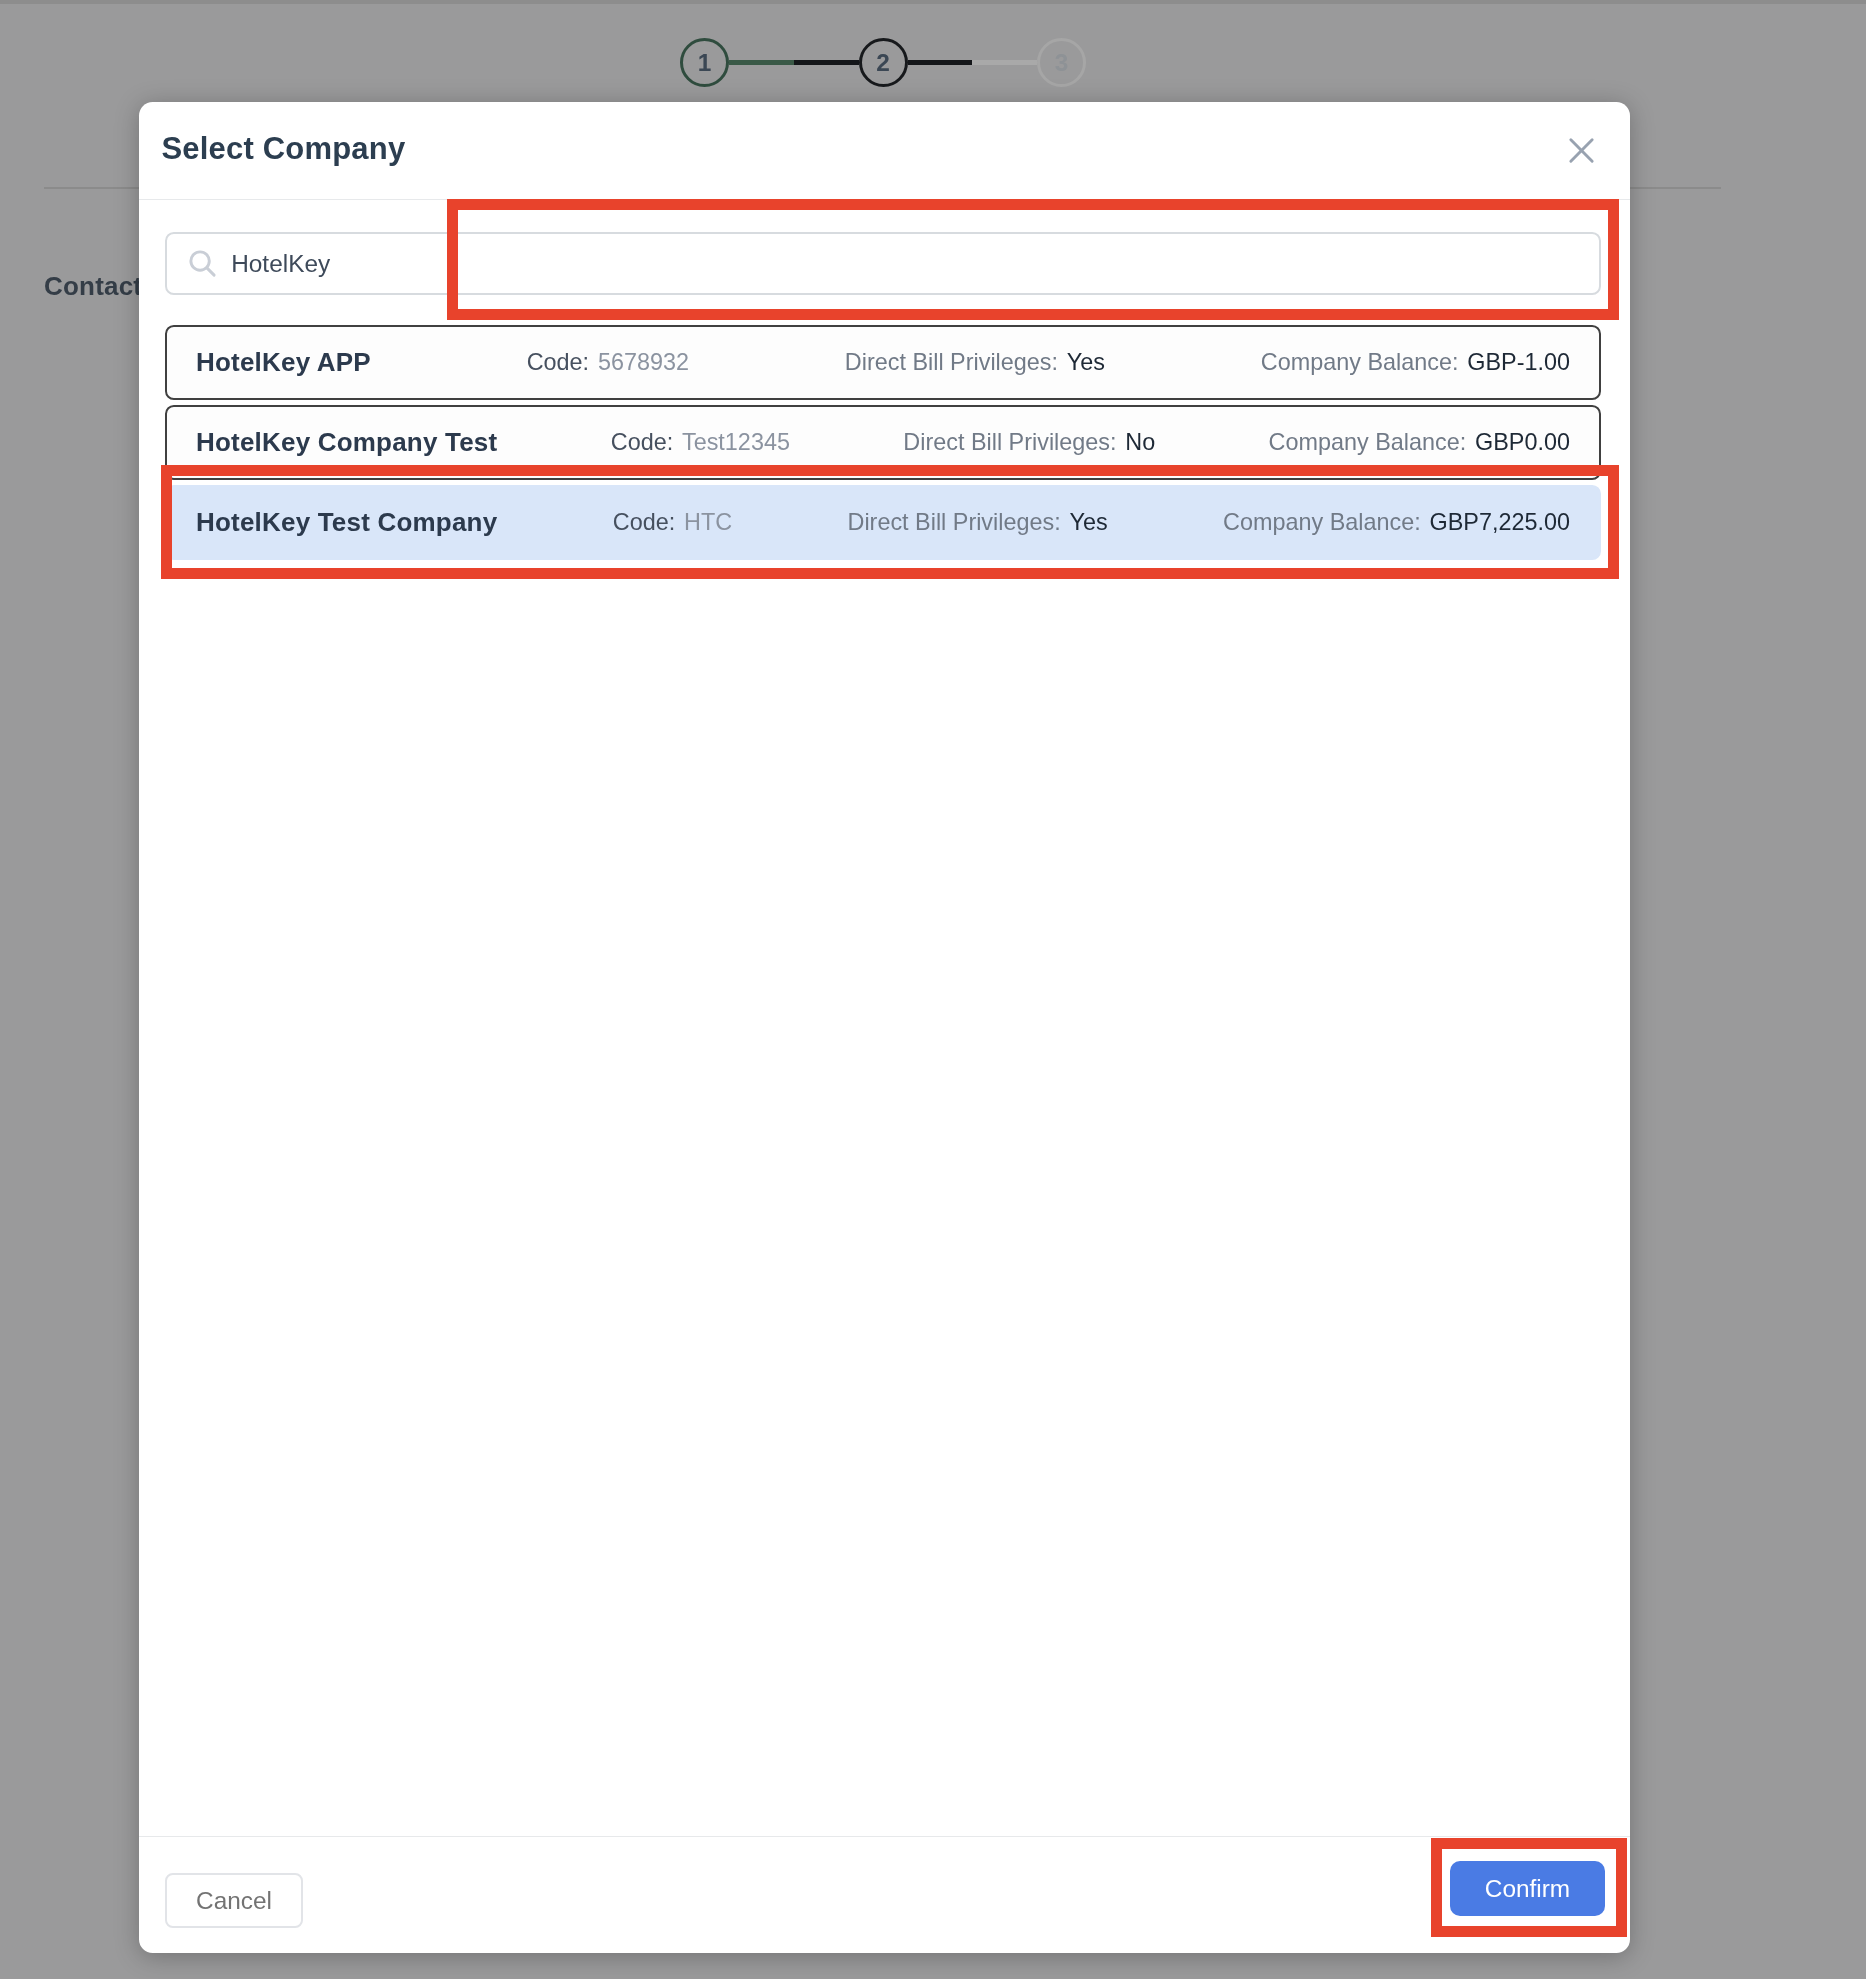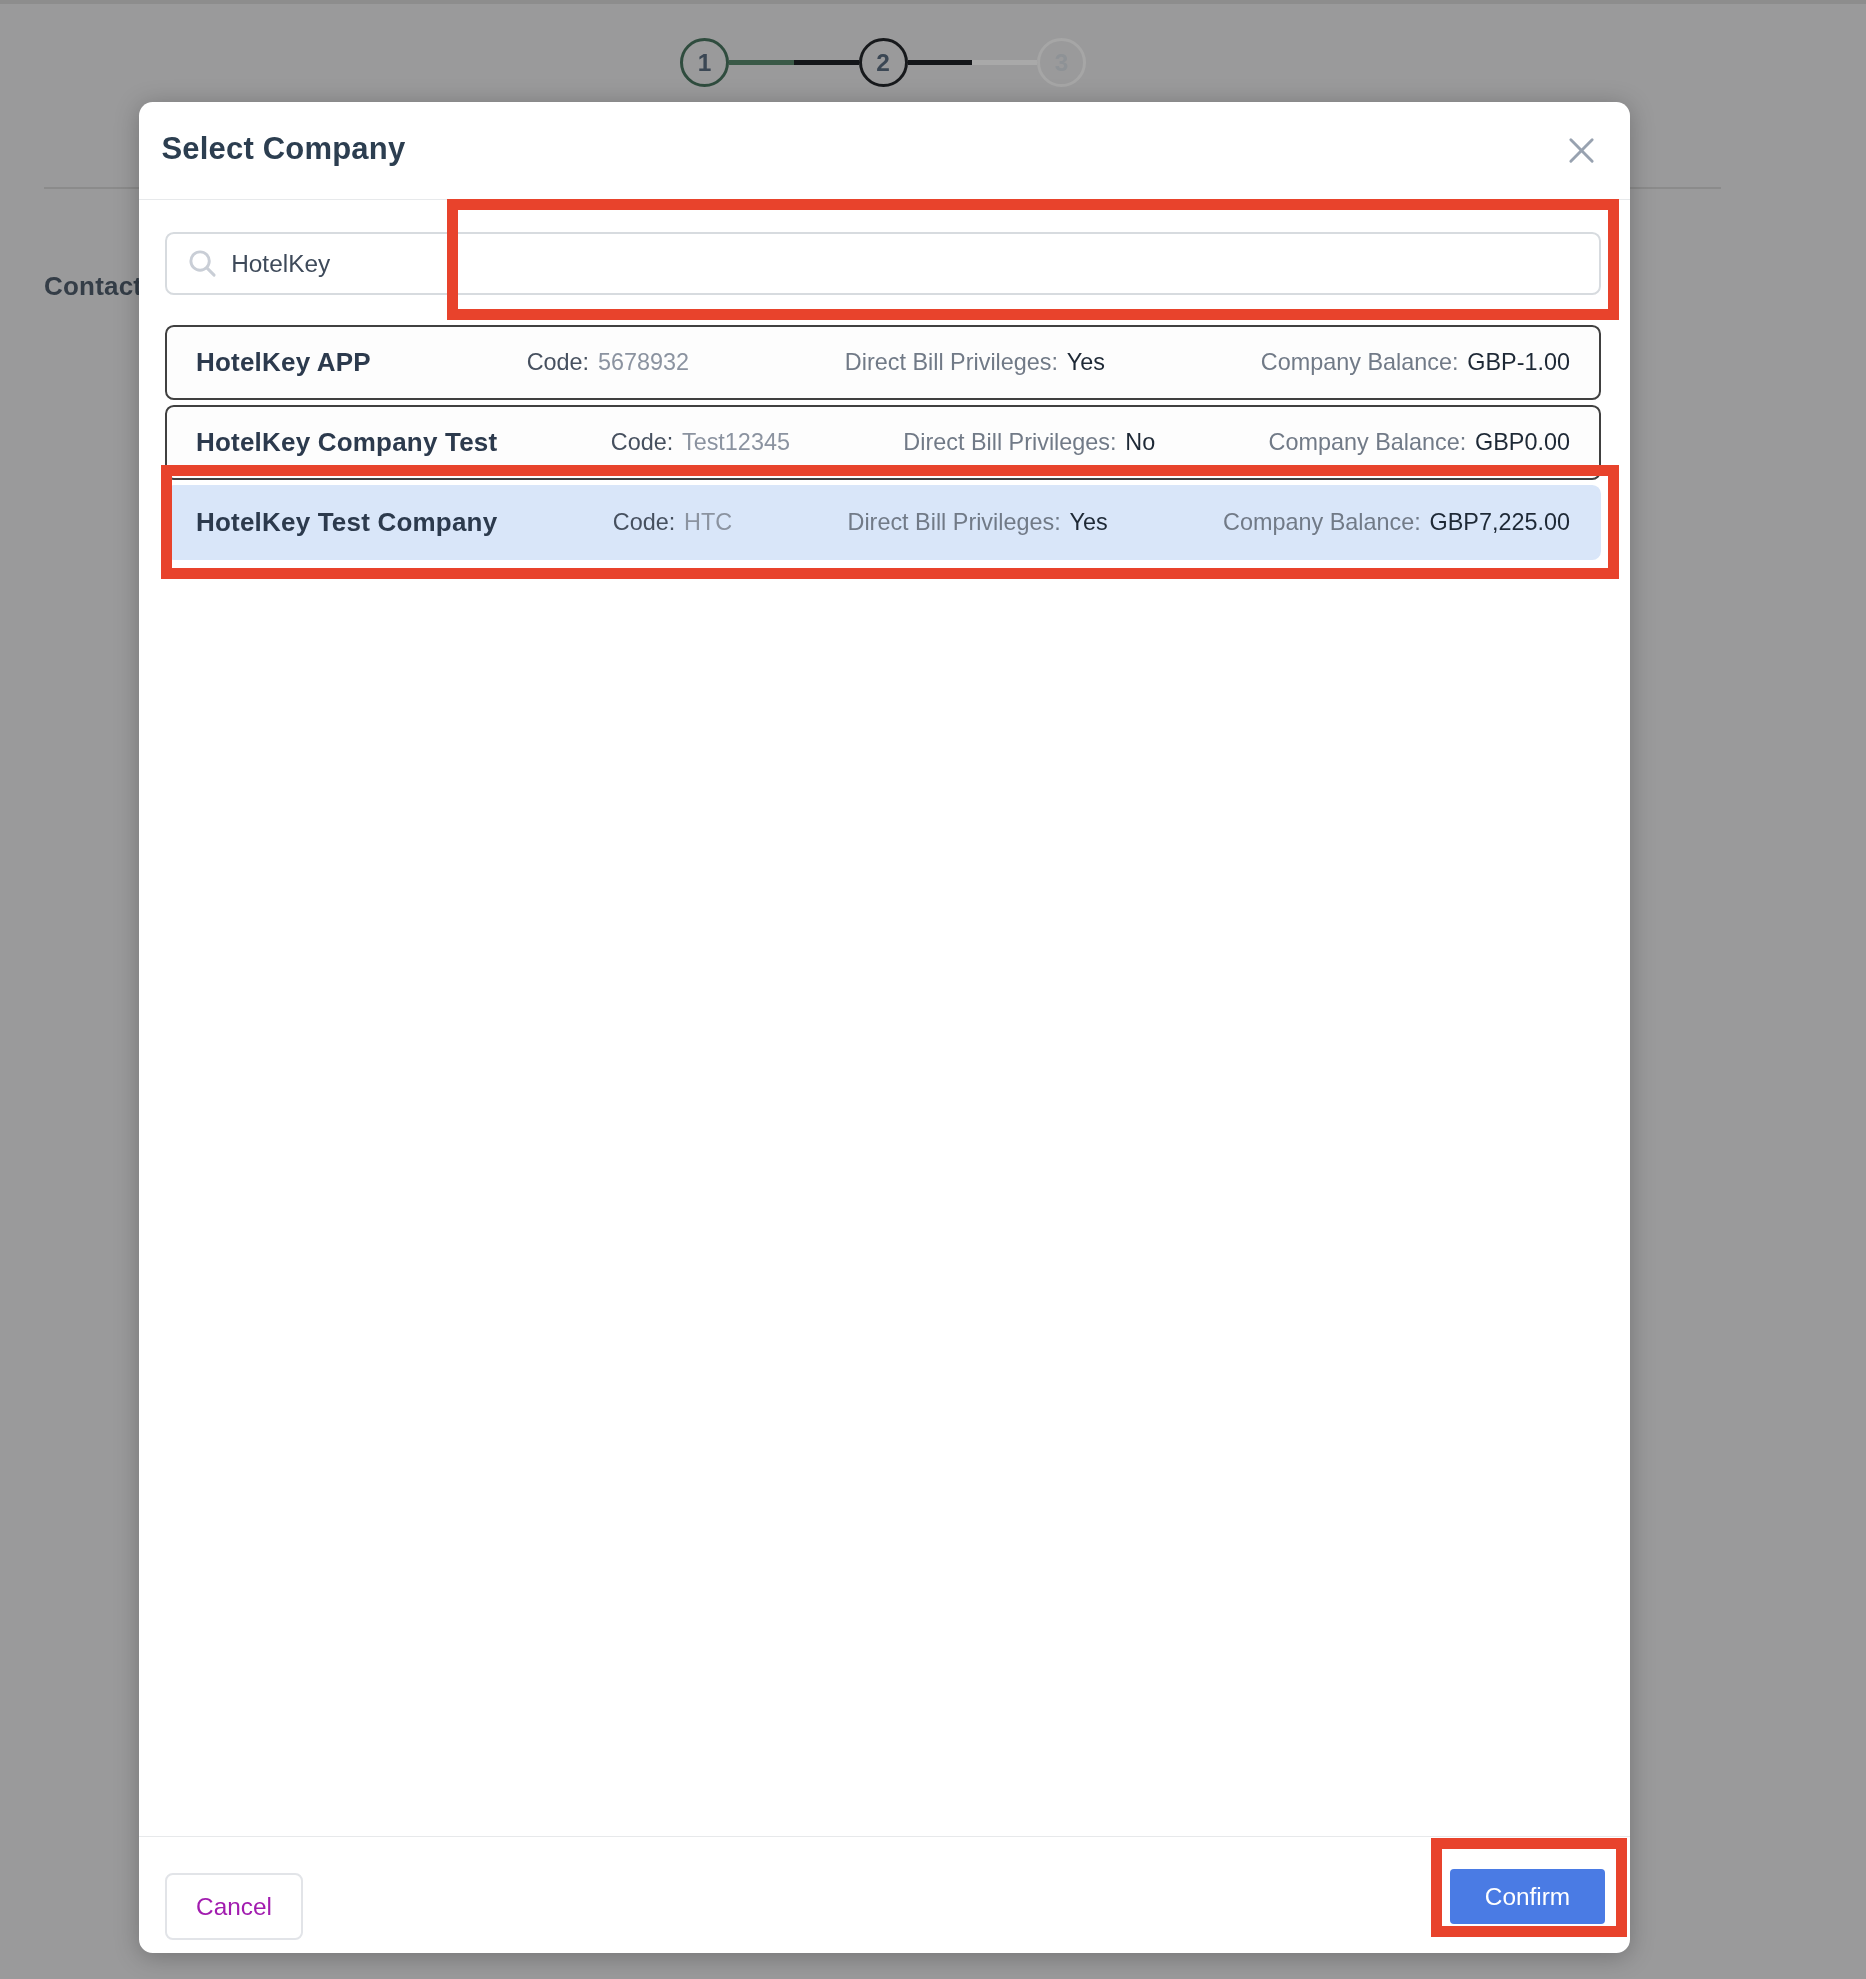--- a/index.html
+++ b/index.html
@@ -92,28 +92,28 @@
   .lbl-gray { color: #717a87; }
   .val-gray { color: #8b93a0; }
   .val-dark { color: #1e2936; }
 
   
   .modal-footer {
     position: absolute; bottom: 0; left: 0; right: 0; height: 117px;
     border-top: 1px solid #e7e9eb;
   }
   .cancel-btn {
-    position: absolute; left: 26px; top: 36px; width: 138px; height: 67px;
+    position: absolute; left: 26px; top: 36px; width: 138px; height: 55px;
     background: #fff; border: 2px solid #e2e4e8; border-radius: 7.8px;
     font-family: "Liberation Sans", sans-serif;
-    font-size: 24.4px; color: #a21caf; cursor: pointer;
+    font-size: 24.4px; color: #737373; cursor: pointer;
   }
   .confirm-btn {
-    position: absolute; right: 25px; top: 32px; width: 155px; height: 55px;
-    background: #4a7be4; border: none; border-radius: 4px;
+    position: absolute; right: 25px; top: 24px; width: 155px; height: 55px;
+    background: #4a7be4; border: none; border-radius: 10px;
     font-family: "Liberation Sans", sans-serif;
     font-size: 24.4px; color: #ffffff; cursor: pointer;
   }
 
   
   .annotation {
     position: absolute; border: 11.7px solid #e8432c;
     pointer-events: none; z-index: 50; background: transparent;
   }
   .annotation-search  { left: 447px;  top: 199px;  width: 1172px; height: 121px; }

